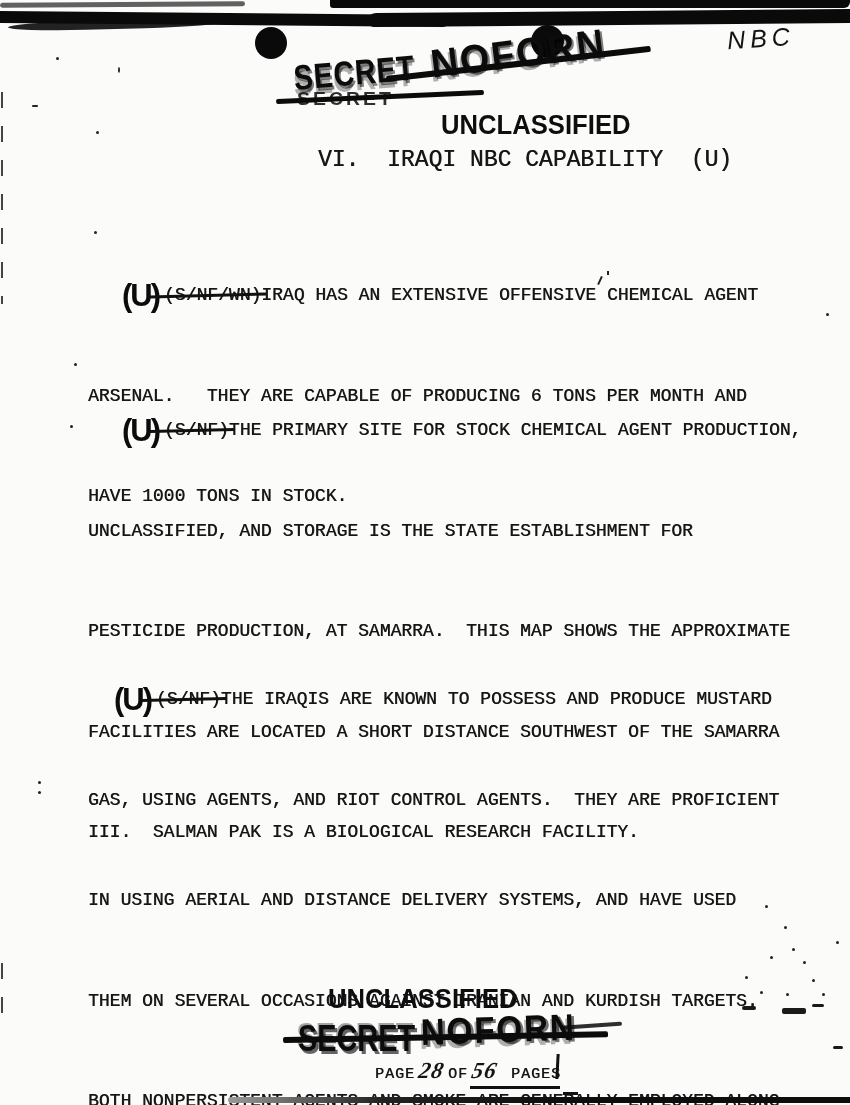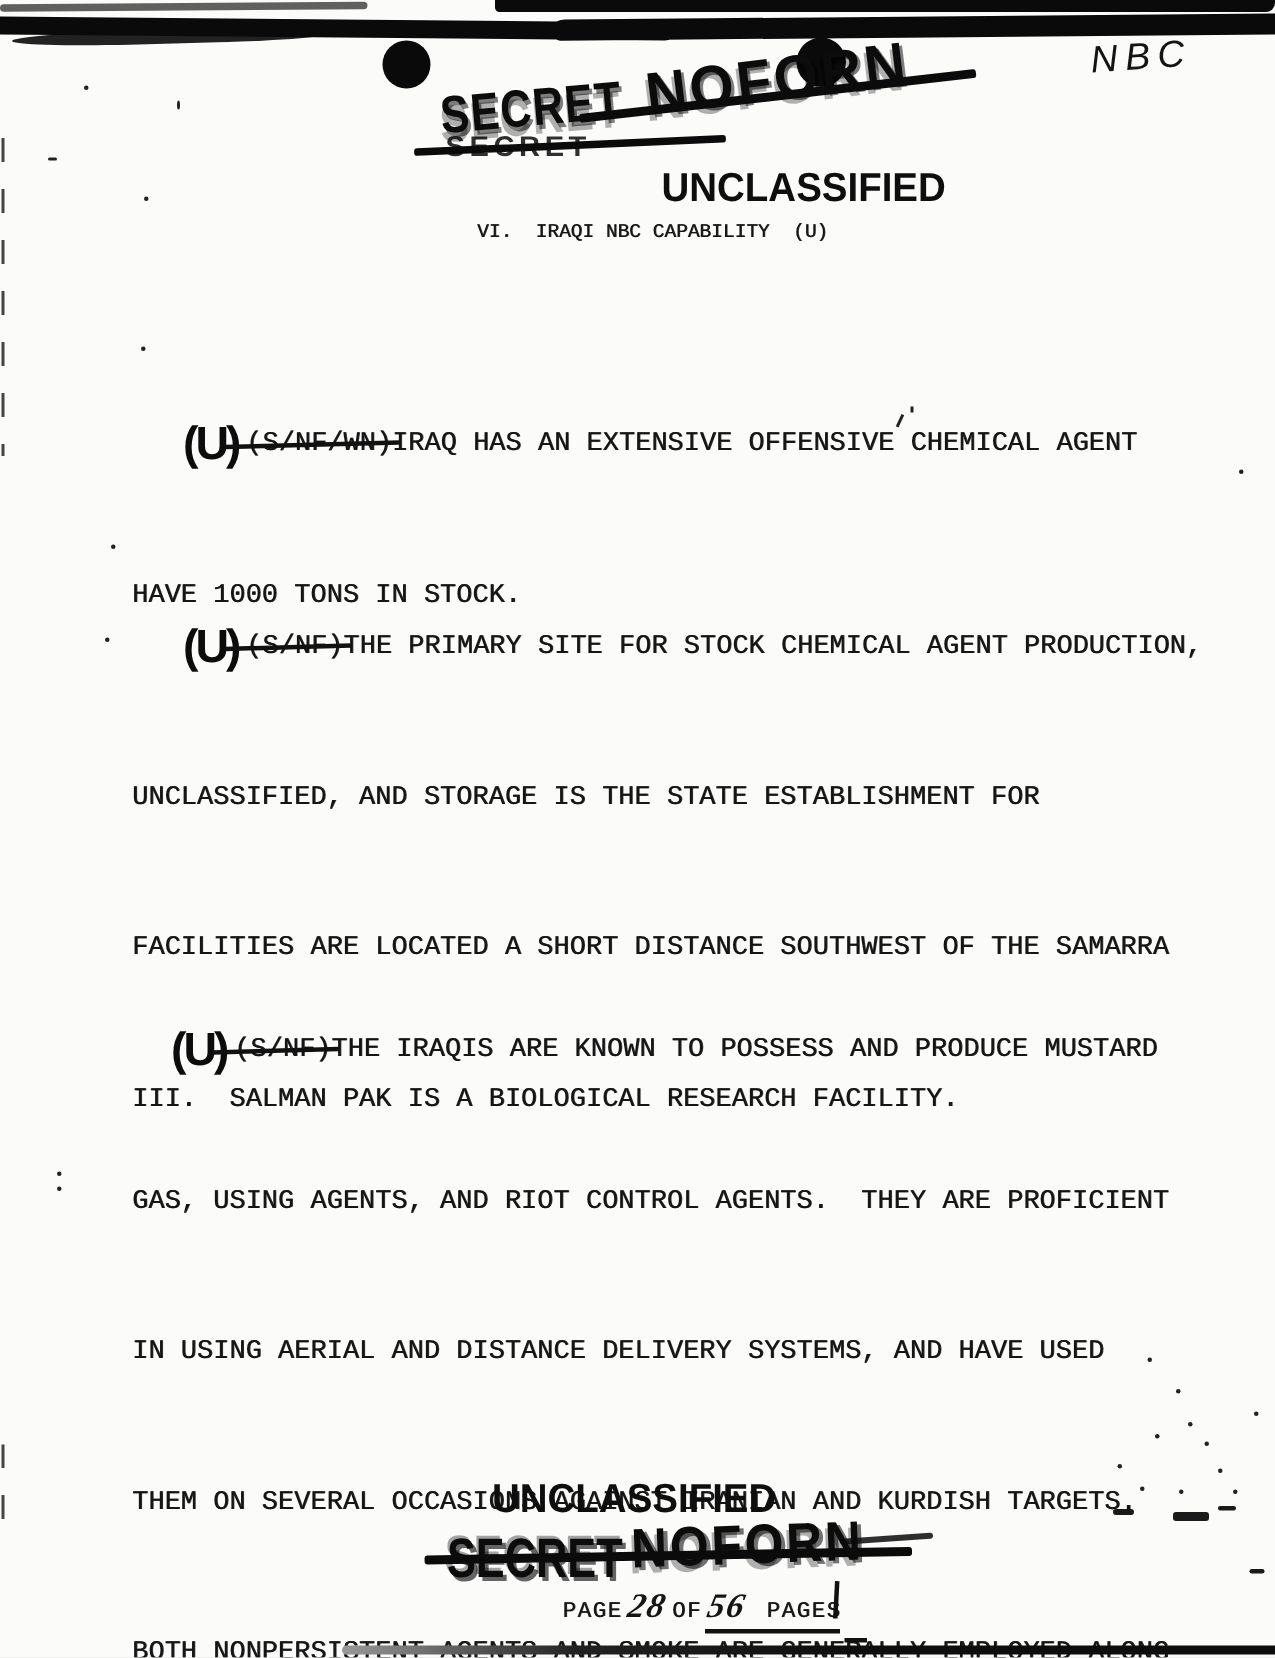--- a/index.html
+++ b/index.html
@@ -42,21 +42,21 @@
   .bar.h1{left:276px;top:99px;width:208px;height:5px;transform:rotate(-2.5deg);}
   .bar.h2{left:386px;top:76px;width:266px;height:6px;transform:rotate(-6.5deg);}
   .bar.f1{left:283px;top:1037px;width:325px;height:6px;transform:rotate(-1deg);}
   .bar.f2{left:560px;top:1026px;width:62px;height:4px;transform:rotate(-4deg);opacity:.85;}
 
   
   .h-unclass{position:absolute;left:441px;top:110px;font-family:"Liberation Sans",sans-serif;
              font-weight:bold;font-size:27px;color:#0e0e0e;transform:scaleX(0.95);transform-origin:left top;}
   .f-unclass{position:absolute;left:328px;top:984px;font-family:"Liberation Sans",sans-serif;
              font-weight:bold;font-size:27px;color:#0e0e0e;transform:scaleX(0.95);transform-origin:left top;}
-  .doc-title{position:absolute;left:318px;top:147px;font-size:13px;white-space:pre;
+  .doc-title{position:absolute;left:318px;top:147px;font-size:23px;white-space:pre;
              text-shadow:.5px 0 0 rgba(10,10,10,.8);}
 
   
   .nbc{position:absolute;left:727px;top:24px;font-family:"Liberation Sans",sans-serif;font-style:italic;
        font-size:25px;letter-spacing:5px;color:#141414;transform:rotate(-4deg);}
   .hw{font-family:"Liberation Serif",serif;font-style:italic;font-weight:bold;font-size:23px;
       display:inline-block;transform:skewX(-12deg);margin:0 4px;}
 
   
   .para{position:absolute;left:88px;width:720px;font-size:18px;line-height:33.5px;white-space:pre;
@@ -102,26 +102,28 @@
   <span class="stamp hdr-secret-echo">SECRET</span>
   <span class="stamp hdr-noforn">NOFORN</span>
   <div class="bar h1"></div>
   <div class="bar h2"></div>
 
   <div class="h-unclass">UNCLASSIFIED</div>
   <div class="doc-title">VI.  IRAQI NBC CAPABILITY  (U)</div>
 
   <div class="para pa1">
     <div class="line first"><span class="u-stamp">(U)</span><span class="caveat">(S/NF/WN)</span><span>IRAQ HAS AN EXTENSIVE OFFENSIVE CHEMICAL AGENT</span></div>
+    <div class="line">ARSENAL.   THEY ARE CAPABLE OF PRODUCING 6 TONS PER MONTH AND</div>
     <div class="line">HAVE 1000 TONS IN STOCK.</div>
   </div>
 
   <div class="para pa2">
     <div class="line first"><span class="u-stamp">(U)</span><span class="caveat">(S/NF)</span><span>THE PRIMARY SITE FOR STOCK CHEMICAL AGENT PRODUCTION,</span></div>
     <div class="line">UNCLASSIFIED, AND STORAGE IS THE STATE ESTABLISHMENT FOR</div>
+    <div class="line">PESTICIDE PRODUCTION, AT SAMARRA.  THIS MAP SHOWS THE APPROXIMATE</div>
     <div class="line">FACILITIES ARE LOCATED A SHORT DISTANCE SOUTHWEST OF THE SAMARRA</div>
     <div class="line">III.  SALMAN PAK IS A BIOLOGICAL RESEARCH FACILITY.</div>
   </div>
 
   <div class="para pa3">
     <div class="line first"><span class="u-stamp">(U)</span><span class="caveat">(S/NF)</span><span>THE IRAQIS ARE KNOWN TO POSSESS AND PRODUCE MUSTARD</span></div>
     <div class="line">GAS, USING AGENTS, AND RIOT CONTROL AGENTS.  THEY ARE PROFICIENT</div>
     <div class="line">IN USING AERIAL AND DISTANCE DELIVERY SYSTEMS, AND HAVE USED</div>
     <div class="line">THEM ON SEVERAL OCCASIONS AGAINST IRANIAN AND KURDISH TARGETS.</div>
     <div class="line">BOTH NONPERSISTENT AGENTS AND SMOKE ARE GENERALLY EMPLOYED ALONG</div>

